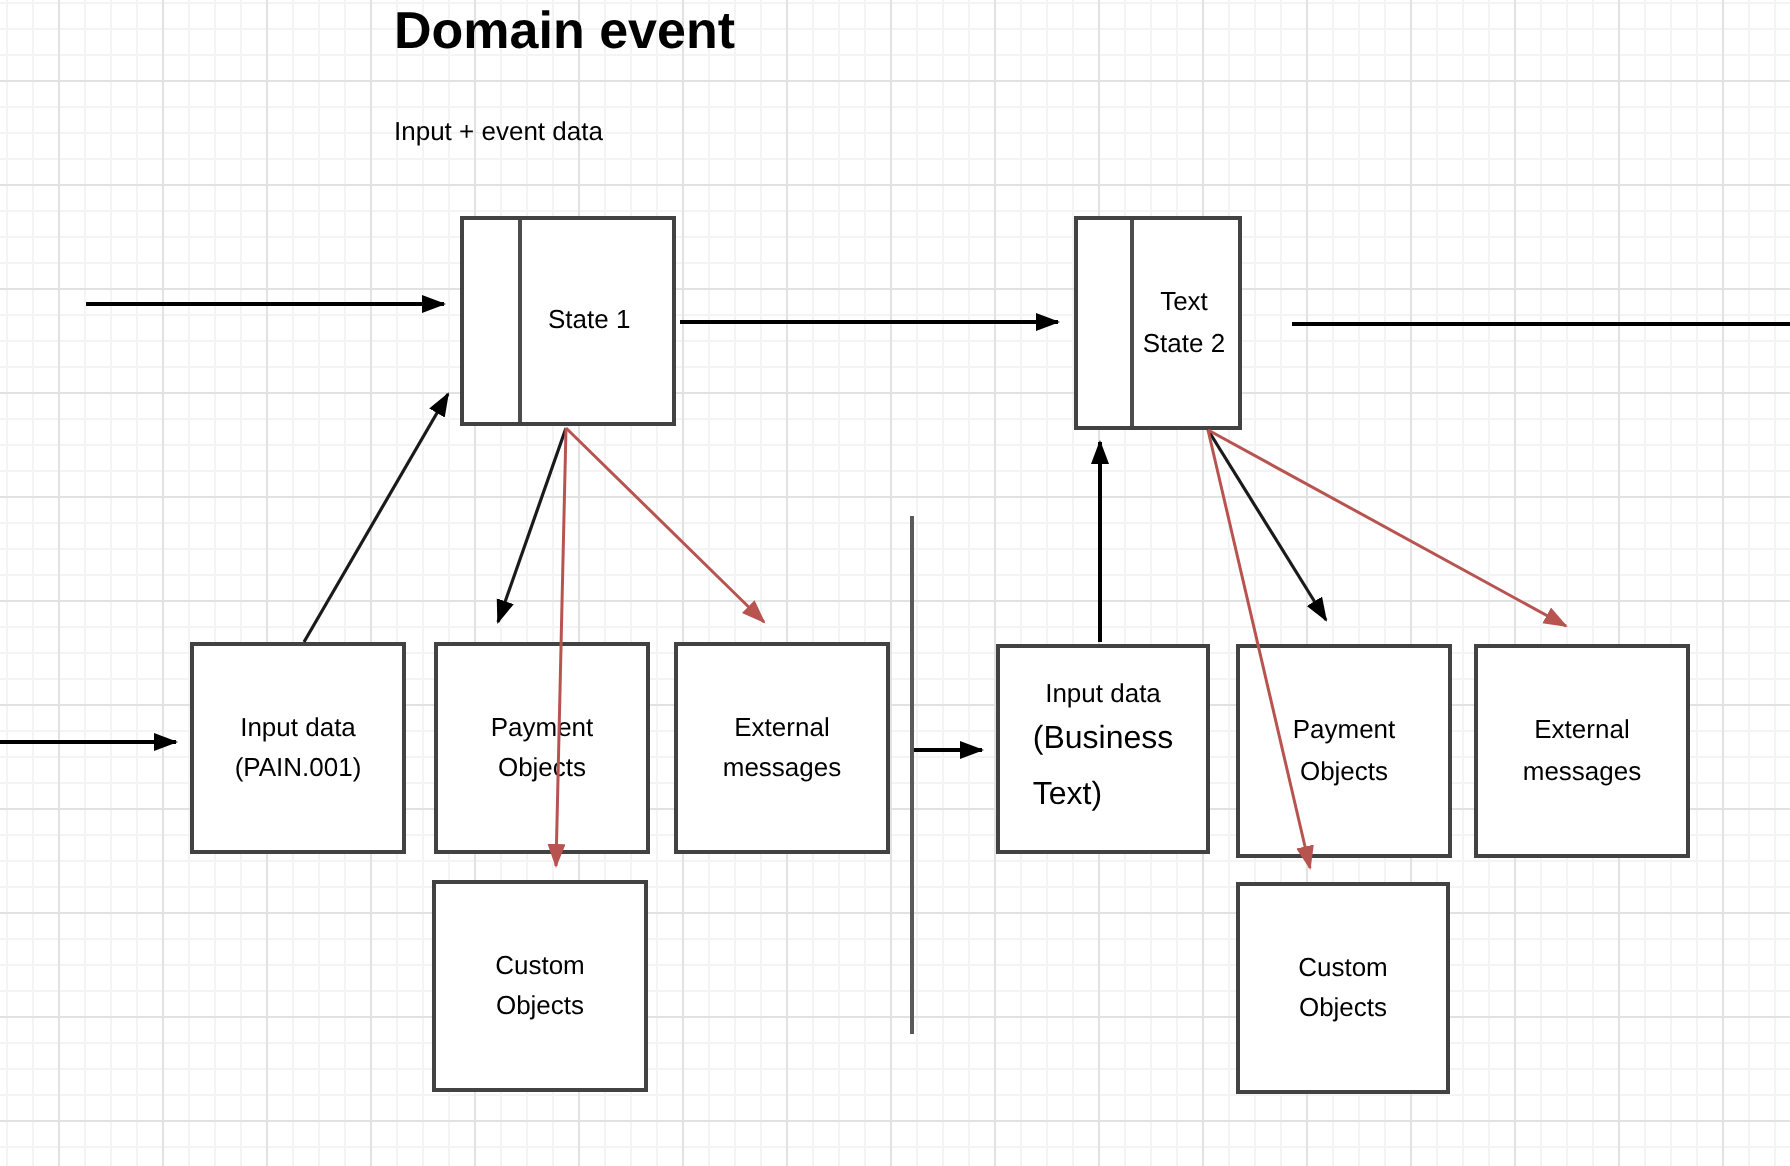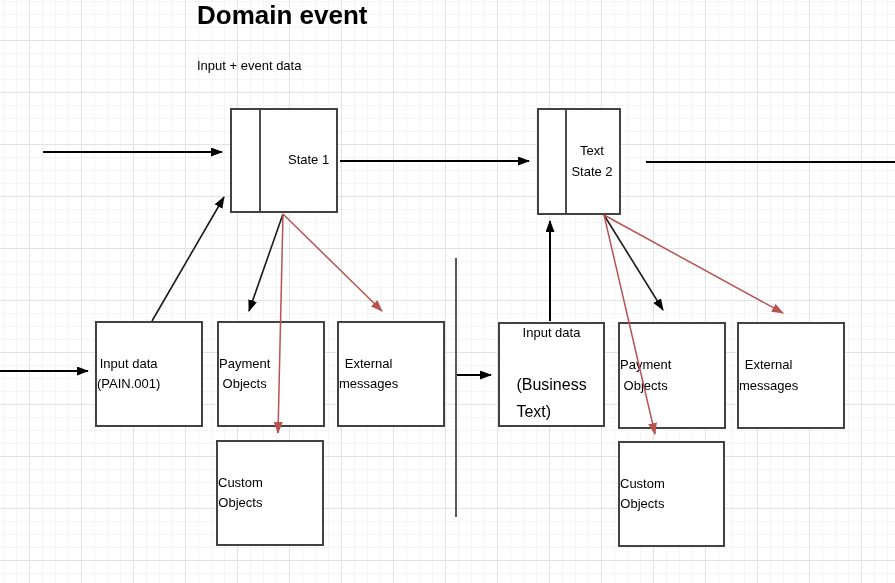--- a/index.html
+++ b/index.html
@@ -26,34 +26,34 @@
   .diagram-subtitle{
     position:absolute; left:197px; top:58px;
     font-size:13px; white-space:nowrap;
   }
 
   .box{
     position:absolute;
     box-sizing:border-box;
     border:2px solid #424242;
     background:#ffffff;
-    display:flex; align-items:center; justify-content:space-between;
+    display:flex; align-items:center; justify-content:center;
     font-size:13px; line-height:1.55; text-align:center;
   }
   .box .lbl{ white-space:pre-line; }
 
   
   .state-box{ justify-content:flex-start; text-align:left; }
   .lane-divider{
     position:absolute; top:0; bottom:0; width:1.5px;
     background:#4d4d4d;
   }
   #state1{ left:230px; top:108px; width:108px; height:105px; }
   #state1 .lane-divider{ left:27px; }
-  #state1 .lbl{ position:absolute; left:29px; top:0; bottom:0; display:flex; align-items:center;padding-left:27px; }
+  #state1 .lbl{ position:absolute; left:15px; top:0; bottom:0; display:flex; align-items:center;padding-left:27px; }
 
   #state2{ left:537px; top:108px; width:84px; height:107px; }
   #state2 .lane-divider{ left:26px; }
   #state2 .lbl{ position:absolute; left:26px; right:0; top:0; bottom:0;
                 display:flex; align-items:center; justify-content:center; text-align:center; }
 
   #left-input   { left:95px;  top:321px; width:108px; height:106px; }
   #left-payment { left:217px; top:321px; width:108px; height:106px; }
   #left-external{ left:337px; top:321px; width:108px; height:106px; }
   #left-custom  { left:216px; top:440px; width:108px; height:106px; }

